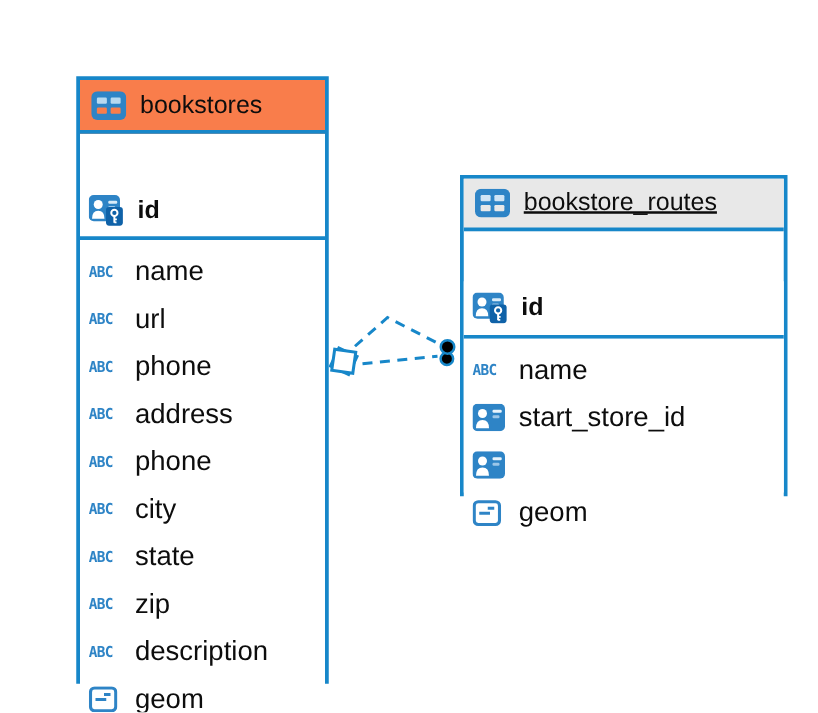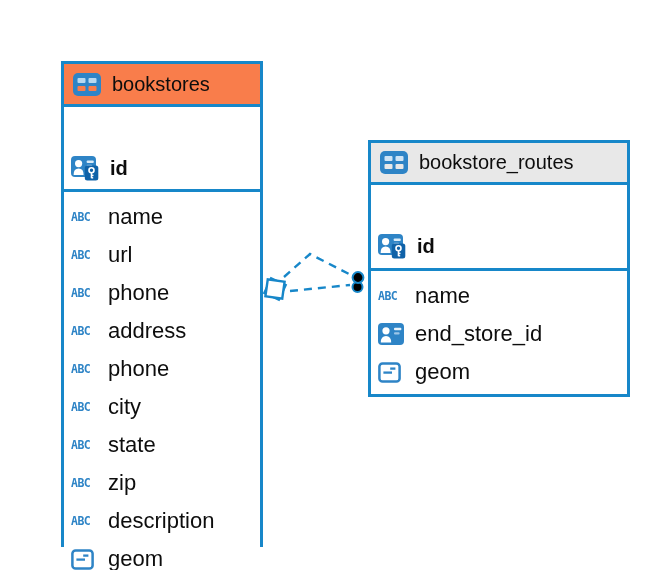--- a/index.html
+++ b/index.html
@@ -21,21 +21,21 @@
   .t-bookstores{left:61px;top:61px;width:202px;height:486px;}
   .t-routes{left:368px;top:140px;width:262px;height:257px;}
   .t-header{
     box-sizing:border-box;
     flex:0 0 43px;
     display:flex;align-items:center;
     padding-left:9px;
     border-bottom:3px solid #1787c9;
     font-size:20px;color:#0d0d0d;
   }
-  .t-routes .t-header{flex-basis:42px;}
+  .t-routes .t-header{flex-basis:42px;text-decoration:underline;}
   .hdr-orange{background:#f97d4b;}
   .hdr-gray{background:#e8e8e8;}
   .t-header .ticon{flex:0 0 auto;margin-right:11px;}
   .pk-row{
     box-sizing:border-box;
     flex:0 0 45px;
     display:flex;align-items:center;
     padding-left:7px;
     border-bottom:3px solid #1787c9;
     background:#ffffff;
@@ -242,21 +242,28 @@
             <span class="abc">ABC</span>
           </span>
         <span class="label">name</span>
       </div>
       <div class="field-row">
         <span class="icon-slot">
             <svg width="26" height="22">
               <use href="#sym-ref"></use>
             </svg>
           </span>
-        <span class="label">end_store_id</span>
+        <span class="label">start_store_id</span>
+      </div>
+      <div class="field-row">
+        <span class="icon-slot">
+            <svg width="26" height="22">
+              <use href="#sym-ref"></use>
+            </svg>
+          </span>
       </div>
       <div class="field-row">
         <span class="icon-slot">
             <svg width="23" height="21">
               <use href="#sym-geom"></use>
             </svg>
           </span>
         <span class="label">geom</span>
       </div>
     </div>

